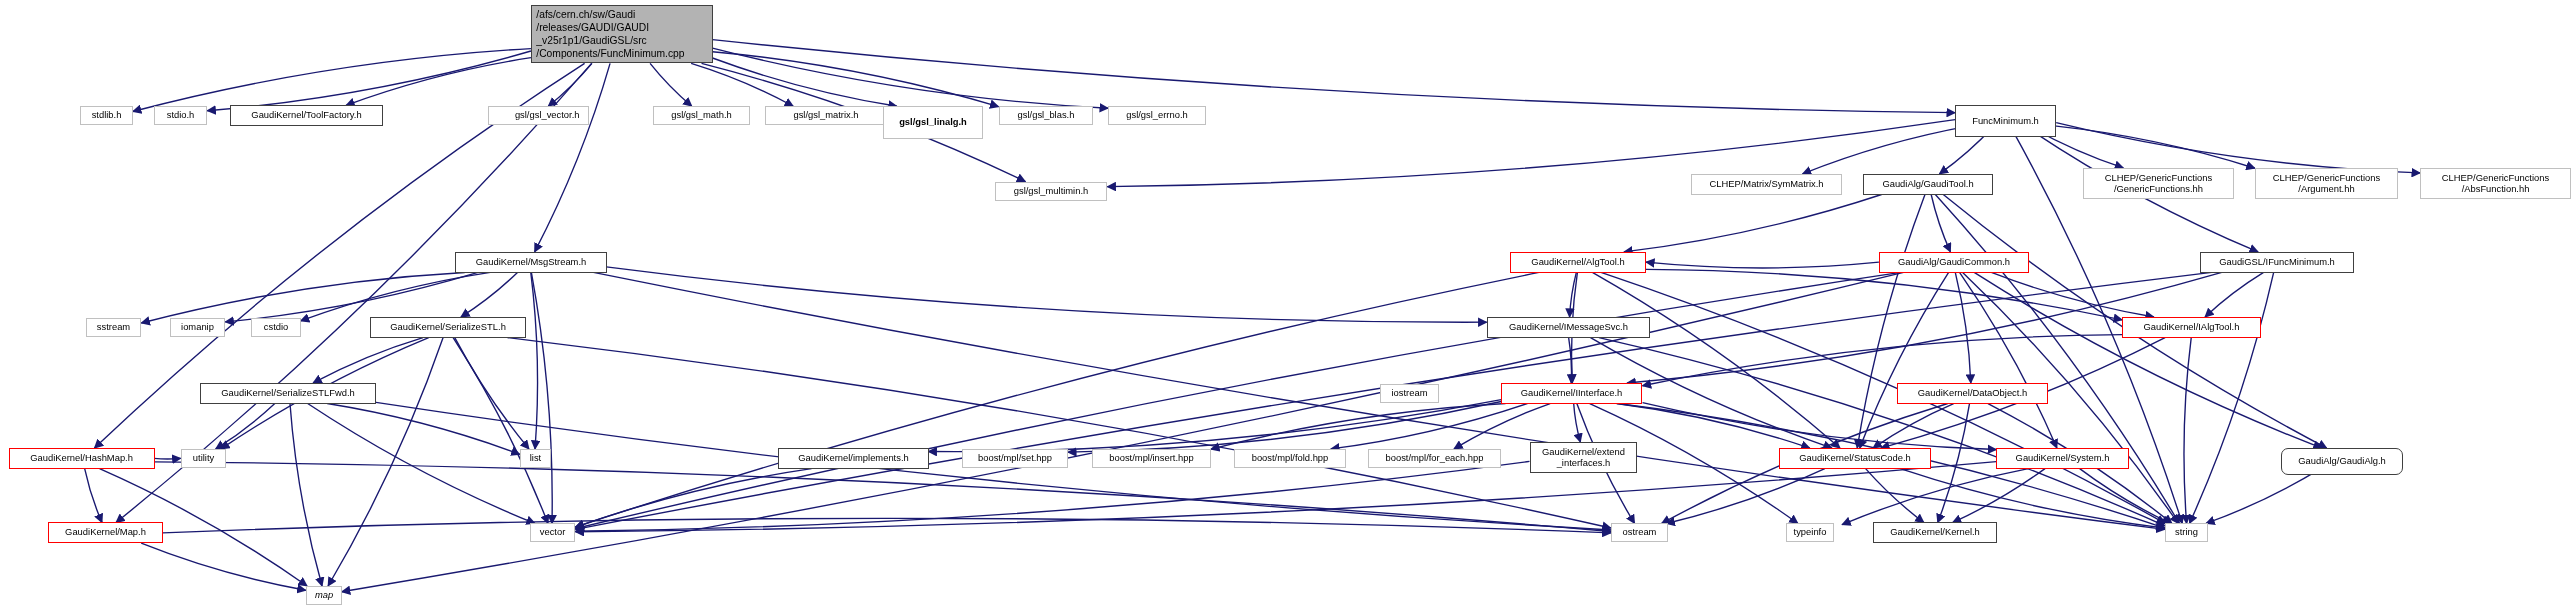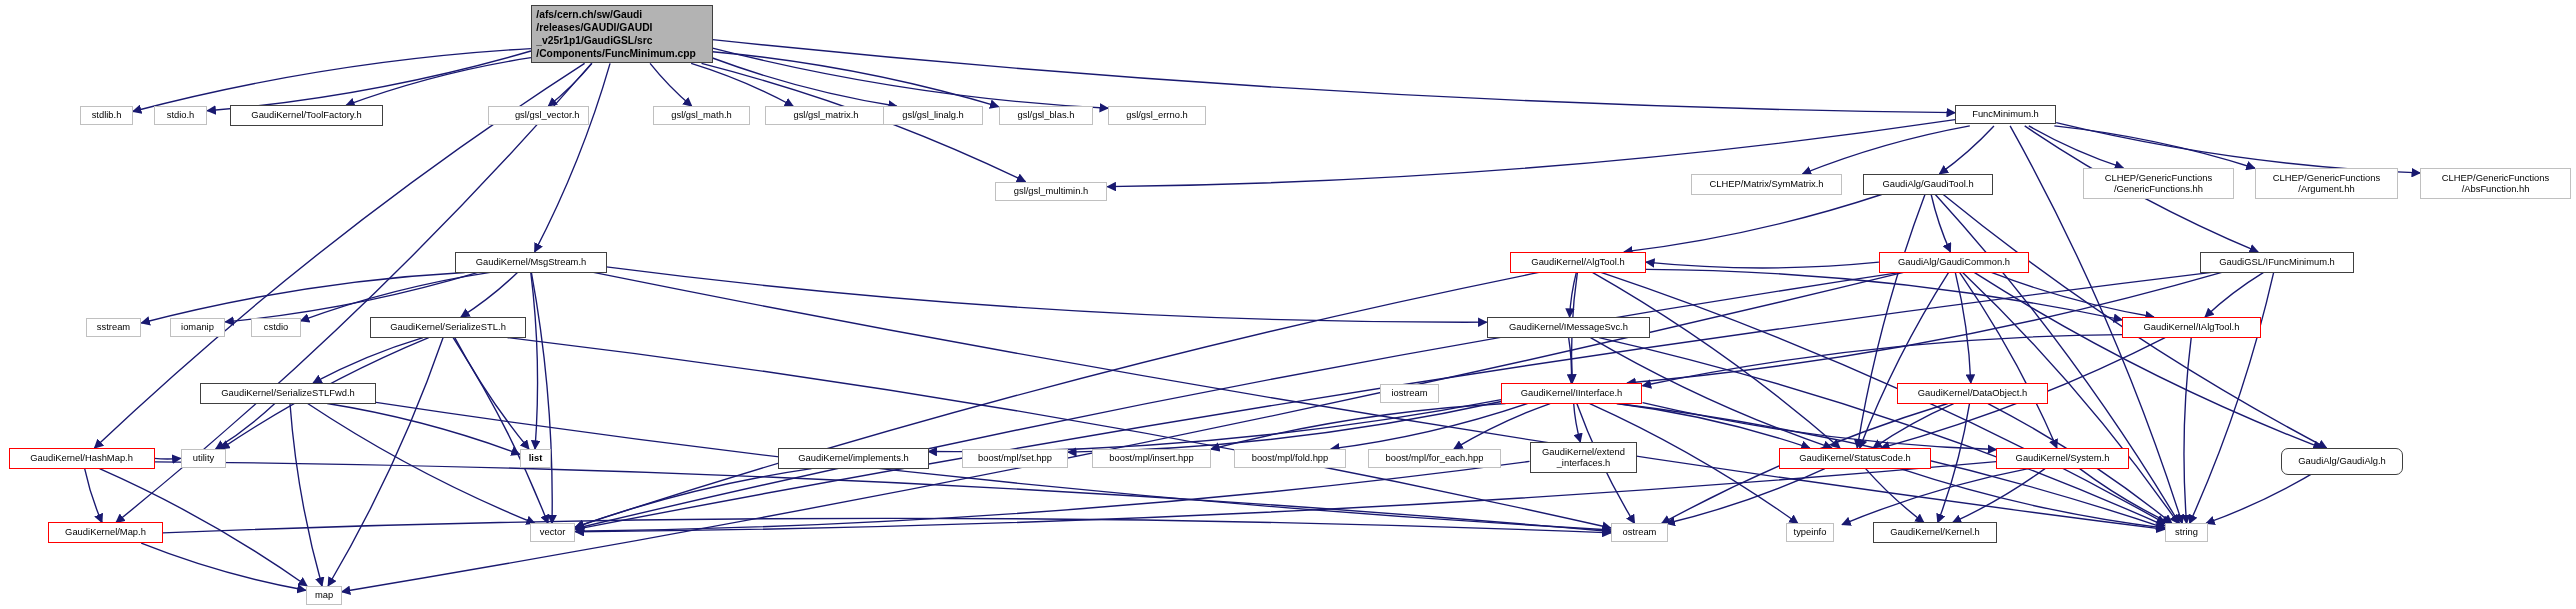--- a/index.html
+++ b/index.html
@@ -47,21 +47,20 @@
     border: 1.7px solid #ff0000;
   }
   .node.root {
     background: #b3b3b3;
     border: 0.9px solid #404040;
     text-align: left;
     justify-content: flex-start;
     font-size: 10.3px;
     line-height: 13px;
     padding: 2.6px 4.3px;
-    font-weight: bold;
   }
 </style>
 </head>
 <body>
 
 <div id="graph-root">
   <svg class="edges" viewBox="0 0 3008 712" preserveAspectRatio="none">
     <defs>
       <marker id="arrow" viewBox="0 0 10 10" refX="9" refY="5" markerWidth="7" markerHeight="7" orient="auto-start-reverse">
         <path d="M 0 0 L 10 5 L 0 10 z" fill="#191970"></path>
@@ -176,24 +175,24 @@
       <div class="node root" style="left: 531px; top: 5.1px; width: 182px; height: 58px;">/afs/cern.ch/sw/Gaudi
 /releases/GAUDI/GAUDI
 _v25r1p1/GaudiGSL/src
 /Components/FuncMinimum.cpp</div>
       <div class="node" style="left: 80px; top: 106px; width: 53px; height: 19px;">stdlib.h</div>
       <div class="node" style="left: 154px; top: 106px; width: 53px; height: 19px;">stdio.h</div>
       <div class="node bold" style="left: 230px; top: 105px; width: 153px; height: 20.6px;">GaudiKernel/ToolFactory.h</div>
       <div class="node" style="left: 488px; top: 106px; width: 101px; height: 19px; padding-left: 20px;">gsl/gsl_vector.h</div>
       <div class="node" style="left: 653px; top: 106px; width: 97px; height: 19px;">gsl/gsl_math.h</div>
       <div class="node" style="left: 765px; top: 106px; width: 122px; height: 19px;">gsl/gsl_matrix.h</div>
-      <div class="node" style="left: 883px; top: 106px; width: 100px; height: 19px;">gsl/gsl_linalg.h</div>
+      <div class="node" style="left: 883px; top: 106px; width: 100px; height: 33px; font-weight: bold;">gsl/gsl_linalg.h</div>
       <div class="node" style="left: 999px; top: 106px; width: 94px; height: 19px;">gsl/gsl_blas.h</div>
       <div class="node" style="left: 1108px; top: 106px; width: 98px; height: 19px;">gsl/gsl_errno.h</div>
-      <div class="node bold" style="left: 1955px; top: 105px; width: 101px; height: 19px;">FuncMinimum.h</div>
+      <div class="node bold" style="left: 1955px; top: 105px; width: 101px; height: 32px;">FuncMinimum.h</div>
       <div class="node" style="left: 1691px; top: 174px; width: 151px; height: 20.6px;">CLHEP/Matrix/SymMatrix.h</div>
       <div class="node bold" style="left: 1863px; top: 174px; width: 130px; height: 20.6px;">GaudiAlg/GaudiTool.h</div>
       <div class="node" style="left: 2083px; top: 168px; width: 151px; height: 31px;">CLHEP/GenericFunctions
 /GenericFunctions.hh</div>
       <div class="node" style="left: 2255px; top: 168px; width: 143px; height: 31px;">CLHEP/GenericFunctions
 /Argument.hh</div>
       <div class="node" style="left: 2420px; top: 168px; width: 151px; height: 31px;">CLHEP/GenericFunctions
 /AbsFunction.hh</div>
       <div class="node" style="left: 995px; top: 182px; width: 112px; height: 19px;">gsl/gsl_multimin.h</div>
       <div class="node bold" style="left: 455px; top: 252px; width: 152px; height: 20.6px;">GaudiKernel/MsgStream.h</div>
@@ -205,33 +204,33 @@
       <div class="node" style="left: 251px; top: 318px; width: 50px; height: 19px;">cstdio</div>
       <div class="node bold" style="left: 370px; top: 317px; width: 156px; height: 20.6px;">GaudiKernel/SerializeSTL.h</div>
       <div class="node bold" style="left: 1487px; top: 317px; width: 163px; height: 20.6px;">GaudiKernel/IMessageSvc.h</div>
       <div class="node red" style="left: 2122px; top: 317px; width: 139px; height: 20.6px;">GaudiKernel/IAlgTool.h</div>
       <div class="node" style="left: 1380px; top: 384px; width: 59px; height: 19px;">iostream</div>
       <div class="node red" style="left: 1501px; top: 383px; width: 141px; height: 20.6px;">GaudiKernel/IInterface.h</div>
       <div class="node red" style="left: 1897px; top: 383px; width: 151px; height: 20.6px;">GaudiKernel/DataObject.h</div>
       <div class="node bold" style="left: 200px; top: 383px; width: 176px; height: 20.6px;">GaudiKernel/SerializeSTLFwd.h</div>
       <div class="node red" style="left: 8.6px; top: 448px; width: 146px; height: 20.6px;">GaudiKernel/HashMap.h</div>
       <div class="node" style="left: 181px; top: 449px; width: 45px; height: 19px;">utility</div>
-      <div class="node" style="left: 520px; top: 449px; width: 31px; height: 19px; font-weight: bold;">list</div>
+      <div class="node" style="left: 520px; top: 449px; width: 31px; height: 19px;">list</div>
       <div class="node bold" style="left: 778px; top: 448px; width: 151px; height: 20.6px;">GaudiKernel/implements.h</div>
       <div class="node" style="left: 962px; top: 449px; width: 106px; height: 19px;">boost/mpl/set.hpp</div>
       <div class="node" style="left: 1092px; top: 449px; width: 119px; height: 19px;">boost/mpl/insert.hpp</div>
       <div class="node" style="left: 1234px; top: 449px; width: 112px; height: 19px;">boost/mpl/fold.hpp</div>
       <div class="node" style="left: 1368px; top: 449px; width: 133px; height: 19px;">boost/mpl/for_each.hpp</div>
       <div class="node bold" style="left: 1530px; top: 442px; width: 107px; height: 31px;">GaudiKernel/extend
 _interfaces.h</div>
       <div class="node red" style="left: 1779px; top: 448px; width: 152px; height: 20.6px;">GaudiKernel/StatusCode.h</div>
       <div class="node red" style="left: 1996px; top: 448px; width: 133px; height: 20.6px;">GaudiKernel/System.h</div>
       <div class="node bold" style="left: 2281px; top: 448px; width: 122px; height: 27px; border-radius: 7px;">GaudiAlg/GaudiAlg.h</div>
       <div class="node red" style="left: 48px; top: 522px; width: 115px; height: 20.6px;">GaudiKernel/Map.h</div>
       <div class="node" style="left: 530px; top: 523px; width: 45px; height: 19px;">vector</div>
       <div class="node" style="left: 1611px; top: 523px; width: 57px; height: 19px;">ostream</div>
       <div class="node" style="left: 1786px; top: 523px; width: 48px; height: 19px;">typeinfo</div>
       <div class="node bold" style="left: 1873px; top: 522px; width: 124px; height: 20.6px;">GaudiKernel/Kernel.h</div>
       <div class="node" style="left: 2165px; top: 523px; width: 43px; height: 19px;">string</div>
-      <div class="node" style="left: 306px; top: 586px; width: 36px; height: 19px;">map</div>
+      <div class="node" style="left: 306px; top: 586px; width: 36px; height: 19px; font-style: italic;">map</div>
     </div>
 </div>
 
 
 </body></html>

